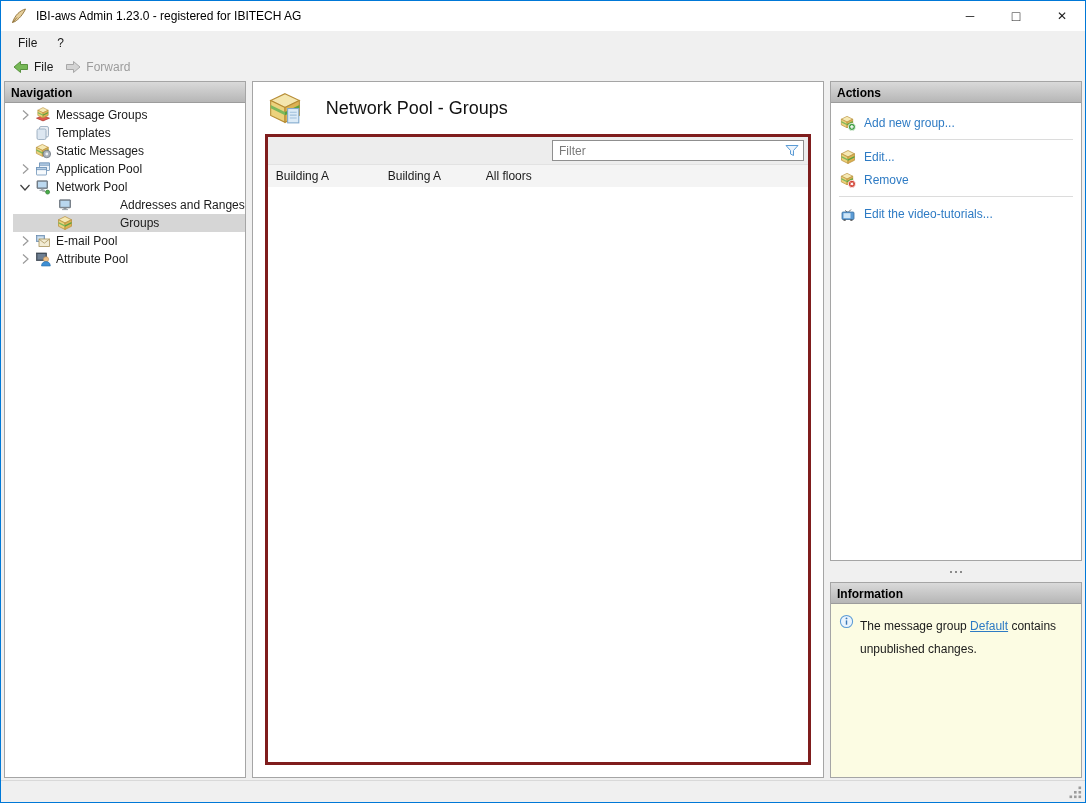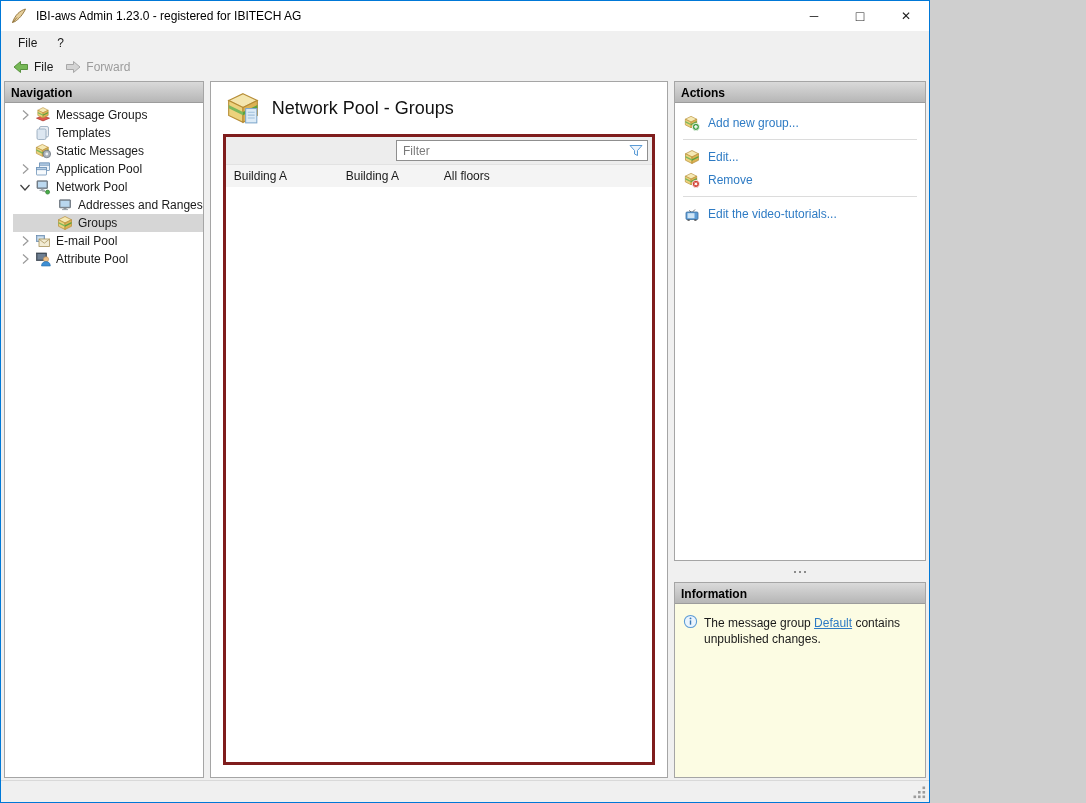--- a/index.html
+++ b/index.html
@@ -1,18 +1,18 @@
 <!DOCTYPE html>
 <html><head>
 <meta charset="utf-8">
 <style>
   * { box-sizing: border-box; }
   html,body { margin:0; padding:0; background:#cfcfcf; }
   body { width:1086px; height:803px; font-family:"Liberation Sans", sans-serif; }
-  .window { width:930px; height:803px; border:1px solid #0078d7; background:#f0f0f0; display:flex; flex-direction:column; position:relative; }
+  .window { width:1086px; height:803px; border:1px solid #0078d7; background:#f0f0f0; display:flex; flex-direction:column; position:relative; }
 
   
   .titlebar { flex:0 0 30px; background:#ffffff; display:flex; align-items:center; }
   .app-icon { width:18px; height:18px; margin:0 8px 0 9px; flex:0 0 auto; }
   .title-text { font-size:12px; color:#000; white-space:nowrap; }
   .win-controls { margin-left:auto; display:flex; height:100%; }
   .win-btn { width:46px; height:100%; display:flex; align-items:center; justify-content:center; font-size:12px; color:#1a1a1a; cursor:default; }
   .win-btn.maxi { font-size:14px; }
 
   
@@ -27,28 +27,28 @@
 
   
   .main { flex:1; min-height:0; display:flex; gap:6px; padding:2px 3px; background:#f0f0f0; }
   .panel-header { flex:0 0 21px; background:linear-gradient(#dadada,#b6b6b6); border-bottom:1px solid #9c9c9c; font-size:12px; font-weight:bold; color:#000; padding:4px 6px 0 6px; }
 
   
   .nav-panel { flex:0 0 196px; background:#fff; border:1px solid #a5a5a5; display:flex; flex-direction:column; }
   .tree { padding-top:3px; overflow:hidden;margin-left:8px; }
   .tree-row { height:18px; display:flex; align-items:center; font-size:12px; color:#1a1a1a; padding-left:2px; cursor:default; }
   .tree-row.selected { background:#d6d6d6; }
-  .tree-row.child { padding-left:44px; }
+  .tree-row.child { padding-left:44px;gap:42px; }
   .chev { width:20px; height:16px; display:inline-flex; align-items:center; justify-content:center; flex:0 0 20px; }
   .tree-icon { width:16px; height:16px; margin-right:5px; flex:0 0 16px; }
   .tree-label { white-space:nowrap; }
 
   
   .content-panel { flex:1; background:#fff; border:1px solid #a5a5a5; display:flex; flex-direction:column; min-width:0; }
-  .content-header { flex:0 0 52px; display:flex; align-items:center; gap:12px; padding-left:15px; }
+  .content-header { flex:0 0 52px; display:flex; align-items:center; gap:24px; padding-left:15px; }
   .big-icon { width:34px; height:34px; flex:0 0 34px; }
   .content-title { font-size:18px; color:#111; }
   .list-wrap { flex:1; margin:0 12px 12px 12px; border:3px solid #7f1d1d; display:flex; flex-direction:column; min-height:0; }
   .filter-strip { flex:0 0 28px; background:#ededed; display:flex; align-items:center; justify-content:flex-end; padding-right:4px; border-bottom:1px solid #e2e2e2; }
   .filter-box { width:252px; height:21px; background:#fff; border:1px solid #8f8f8f; display:flex; align-items:center; }
   .filter-box input { border:none; outline:none; flex:1; min-width:0; font-family:"Liberation Sans",sans-serif; font-size:12px; padding:0 6px; color:#333; background:transparent; }
   .filter-box input::placeholder { color:#7a7a7a; }
   .funnel { width:16px; height:16px; margin-right:3px; flex:0 0 16px; }
   .table-header { display:flex; flex:0 0 23px; background:#fff; border-bottom:1px solid #cfcfcf; }
   .th { display:flex; align-items:center; font-size:12px; color:#333; padding:0 8px; border-right:1px solid #e4e4e4; }
@@ -59,21 +59,21 @@
   
   .right-col { flex:0 0 252px; display:flex; flex-direction:column;gap:6px; }
   .actions-panel { flex:0 0 480px; background:#fff; border:1px solid #a5a5a5; display:flex; flex-direction:column; }
   .actions-list { padding:8px 8px 0 8px; }
   .action-item { display:flex; align-items:center; gap:8px; height:23px; font-size:12px; color:#2e7bc4; cursor:pointer; padding-left:1px; }
   .action-item .icon16 { width:16px; height:16px; flex:0 0 16px; }
   .action-sep { border-top:1px solid #dcdcdc; margin:5px 0; }
   .splitter { flex:0 0 9px; display:flex; align-items:center; justify-content:center; gap:3px; }
   .splitter i { width:2px; height:2px; background:#8b8b8b; display:block; }
   .info-panel { flex:1; border:1px solid #a5a5a5; display:flex; flex-direction:column; min-height:0;justify-content:space-between; }
-  .info-content { flex:1; background:#fcfce3; padding:11px 8px; display:flex; gap:6px; font-size:12px; color:#1a1a1a; line-height:16px; }
+  .info-content { flex:1; background:#fcfce3; padding:11px 8px; display:flex; gap:6px; font-size:12px; color:#1a1a1a; line-height:23px; }
   .info-icon { width:15px; height:15px; flex:0 0 15px; margin-top:-1px; }
   .info-link { color:#2e7bc4; text-decoration:underline; cursor:pointer; }
 
   
   .statusbar { flex:0 0 22px; background:#f0f0f0; border-top:1px solid #d9d9d9; position:relative; }
   .grip { position:absolute; right:3px; bottom:3px; width:13px; height:13px; }
 
   .icon16 svg, .tree-icon svg, .chev svg, .big-icon svg, .funnel svg, .tool-icon svg,
   .app-icon svg, .sort svg, .info-icon svg, .grip svg { width:100%; height:100%; display:block; }
 </style>

